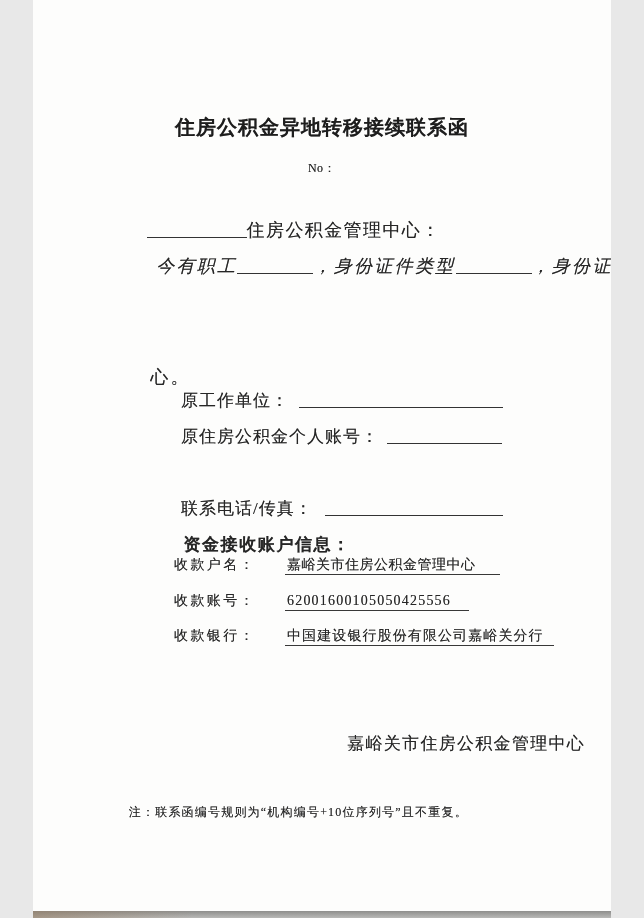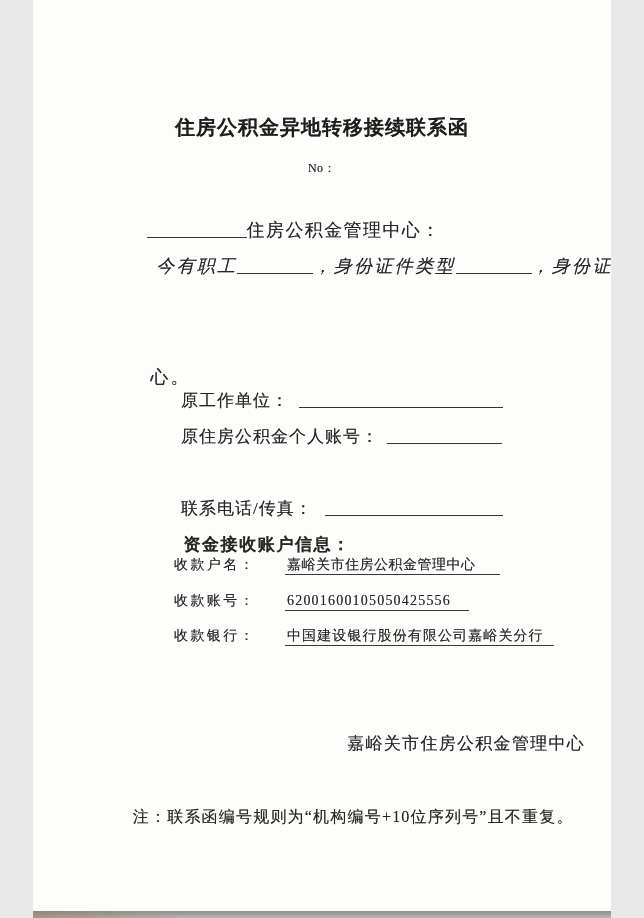--- a/index.html
+++ b/index.html
@@ -56,21 +56,21 @@
   .bl-greet { width:100px; }
   .bl-p1 { width:76px; }
   .bl-p2 { width:152px; }
   .bl-f1 { width:204px; margin-left:10px; }
   .bl-f2 { width:115px; margin-left:8px; }
   .bl-f4 { width:178px; margin-left:12px; }
   .signature { top:712px; left:292px; font-size:17px; letter-spacing:1.3px; }
   .date-line { top:749px; left:322px; font-size:17px; }
   .date-line .m { margin-left:50px; }
   .date-line .d { margin-left:47px; }
-  .note-line { top:789px; left:79px; font-size:16px; letter-spacing:1.2px; }
+  .note-line { top:789px; left:79px; font-size:12px; letter-spacing:1.2px; }
   .scan-edge-bottom {
     position:absolute; left:0; bottom:0; width:100%; height:7px;
     background:linear-gradient(to bottom,#8e8e8c,#b9b9b7);
   }
   .scan-edge-bottom::before {
     content:""; position:absolute; left:0; top:0; width:160px; height:100%;
     background:linear-gradient(to right, rgba(150,125,98,.55), rgba(150,125,98,0));
   }
 </style>
 </head>

